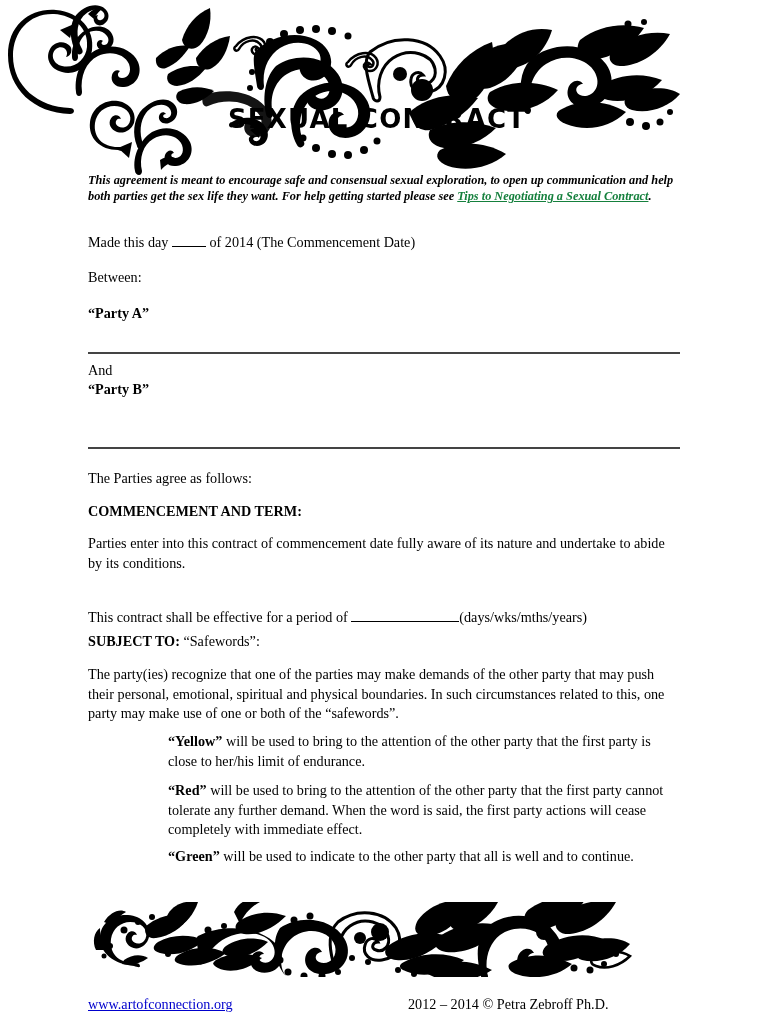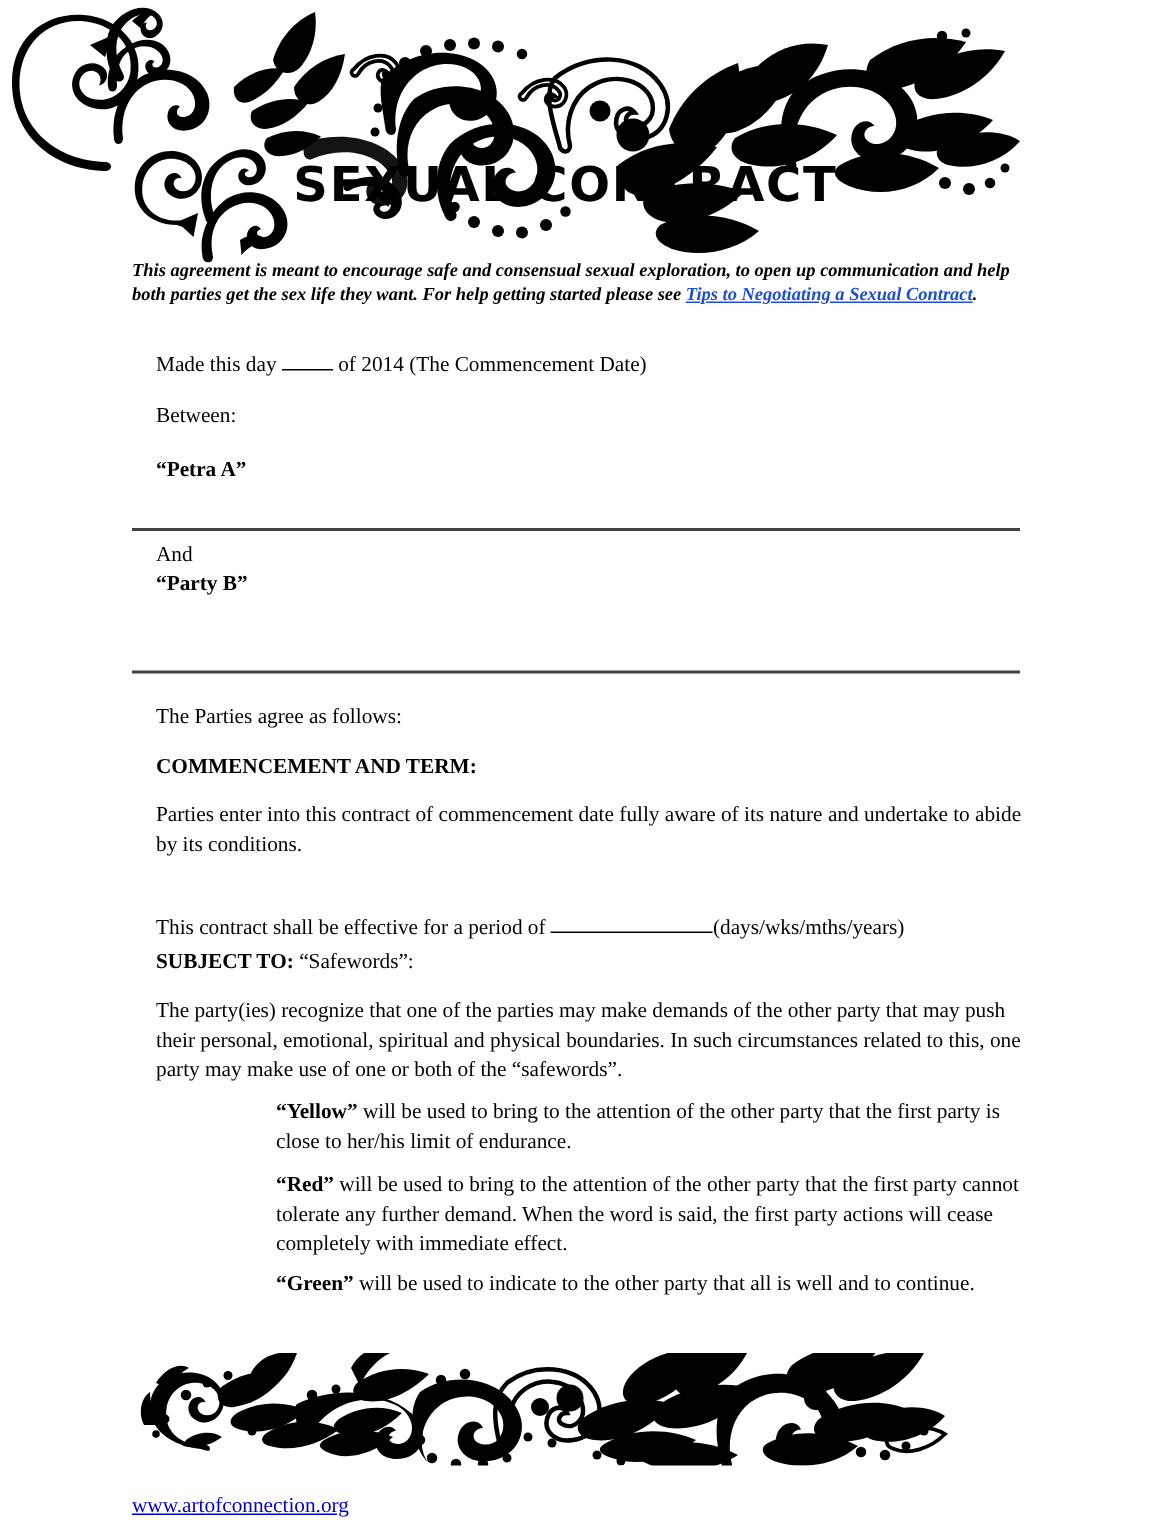--- a/index.html
+++ b/index.html
@@ -37,21 +37,21 @@
 
   
   .doc-title {
     position: absolute;
     left: 0;
     top: 104px;
     width: 754px;
     text-align: center;
     font-family: "DejaVu Sans", "Liberation Sans", sans-serif;
     font-weight: bold;
-    font-size: 32px;
+    font-size: 26px;
     letter-spacing: 1.2px;
     color: #000000;
   }
 
   
   .body-col {
     position: absolute;
     left: 88px;
     top: 0;
     width: 592px;
@@ -62,33 +62,32 @@
     top: 172px;
     left: 0;
     width: 592px;
     font-style: italic;
     font-weight: bold;
     font-size: 12.3px;
     line-height: 16px;
     color: #000000;
   }
   .intro a {
-    color: #1d4ed8;
+    color: #15803d;
     text-decoration: underline;
     text-align: center;
   }
 
   .para {
     position: absolute;
     left: 0;
     width: 592px;
     font-size: 14.2px;
     line-height: 19.5px;
     color: #000000;
-    margin-left: 16px;
   }
   .para.bold { font-weight: bold; }
   .para b { font-weight: bold; text-align: center; }
 
   .indent {
     left: 80px;
     width: 512px;
   }
 
   .rule {
@@ -221,21 +220,21 @@
     <div class="intro">
       <span>This agreement is meant to encourage safe and consensual sexual exploration, to open up communication and help both parties get the sex life they want.  For help getting started please see </span><a href="#">Tips to Negotiating a Sexual Contract</a><span>.</span>
     </div>
 
     <div class="para" style="top:233px;">
       <span>Made this day </span><span class="blank-underline u-short"></span><span> of 2014 (The Commencement Date)</span>
     </div>
 
     <div class="para" style="top:268px;">Between:</div>
 
-    <div class="para bold" style="top:304px;">“Petra A”</div>
+    <div class="para bold" style="top:304px;">“Party A”</div>
 
     <div class="rule" style="top:352px;"></div>
 
     <div class="para" style="top:361px;">And</div>
 
     <div class="para bold" style="top:380px;">“Party B”</div>
 
     <div class="rule" style="top:447px;"></div>
 
     <div class="para" style="top:469px;">The Parties agree as follows:</div>
@@ -334,15 +333,16 @@
       <circle cx="528" cy="52" r="3"></circle>
       <path d="M492,44 C508,34 530,34 542,42 C530,56 510,62 494,58 C486,56 486,48 492,44 Z"></path>
       <path d="M506,56 C518,48 532,48 542,54 C532,64 518,68 508,64 C502,62 502,58 506,56 Z" fill="none" stroke="#000000" stroke-width="2.5"></path>
       <circle cx="472" cy="8" r="3"></circle>
       <circle cx="488" cy="4" r="3"></circle>
     </g>
   </svg>
 
   <div class="footer">
     <a class="footer-link" href="#">www.artofconnection.org</a>
+    <span class="footer-copy">2012 – 2014 © Petra Zebroff Ph.D.</span>
   </div>
 
 </div>
 
 </body></html>

